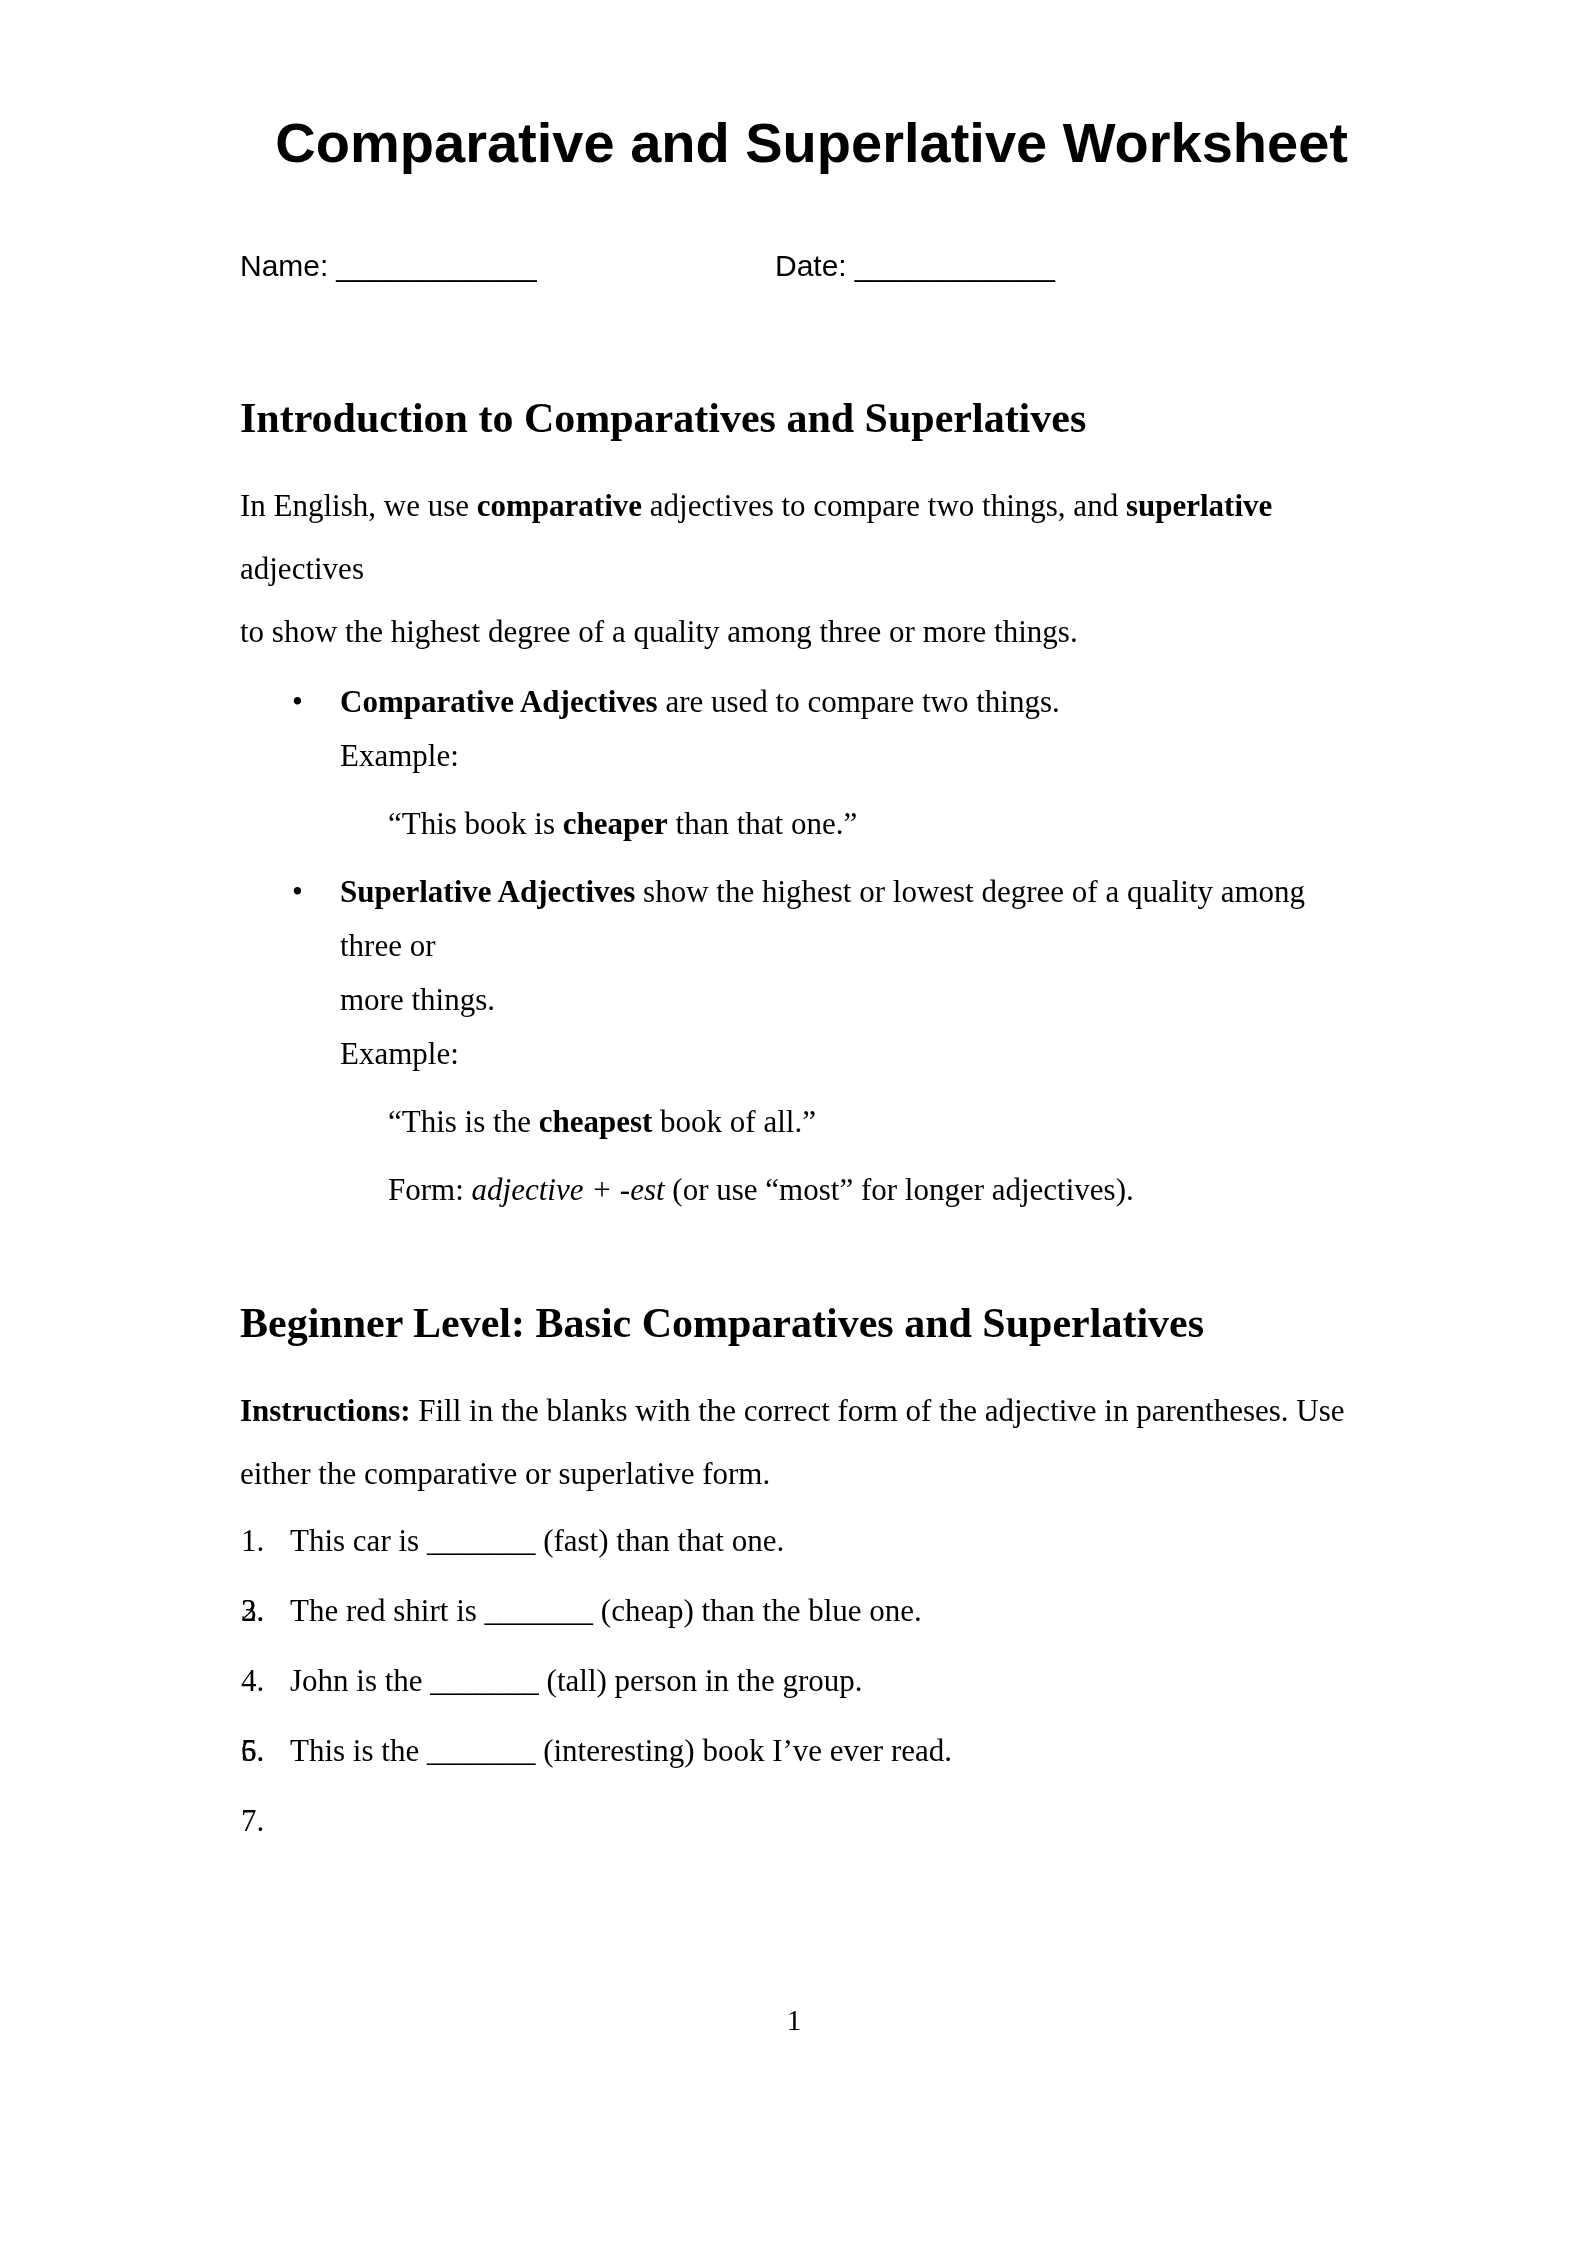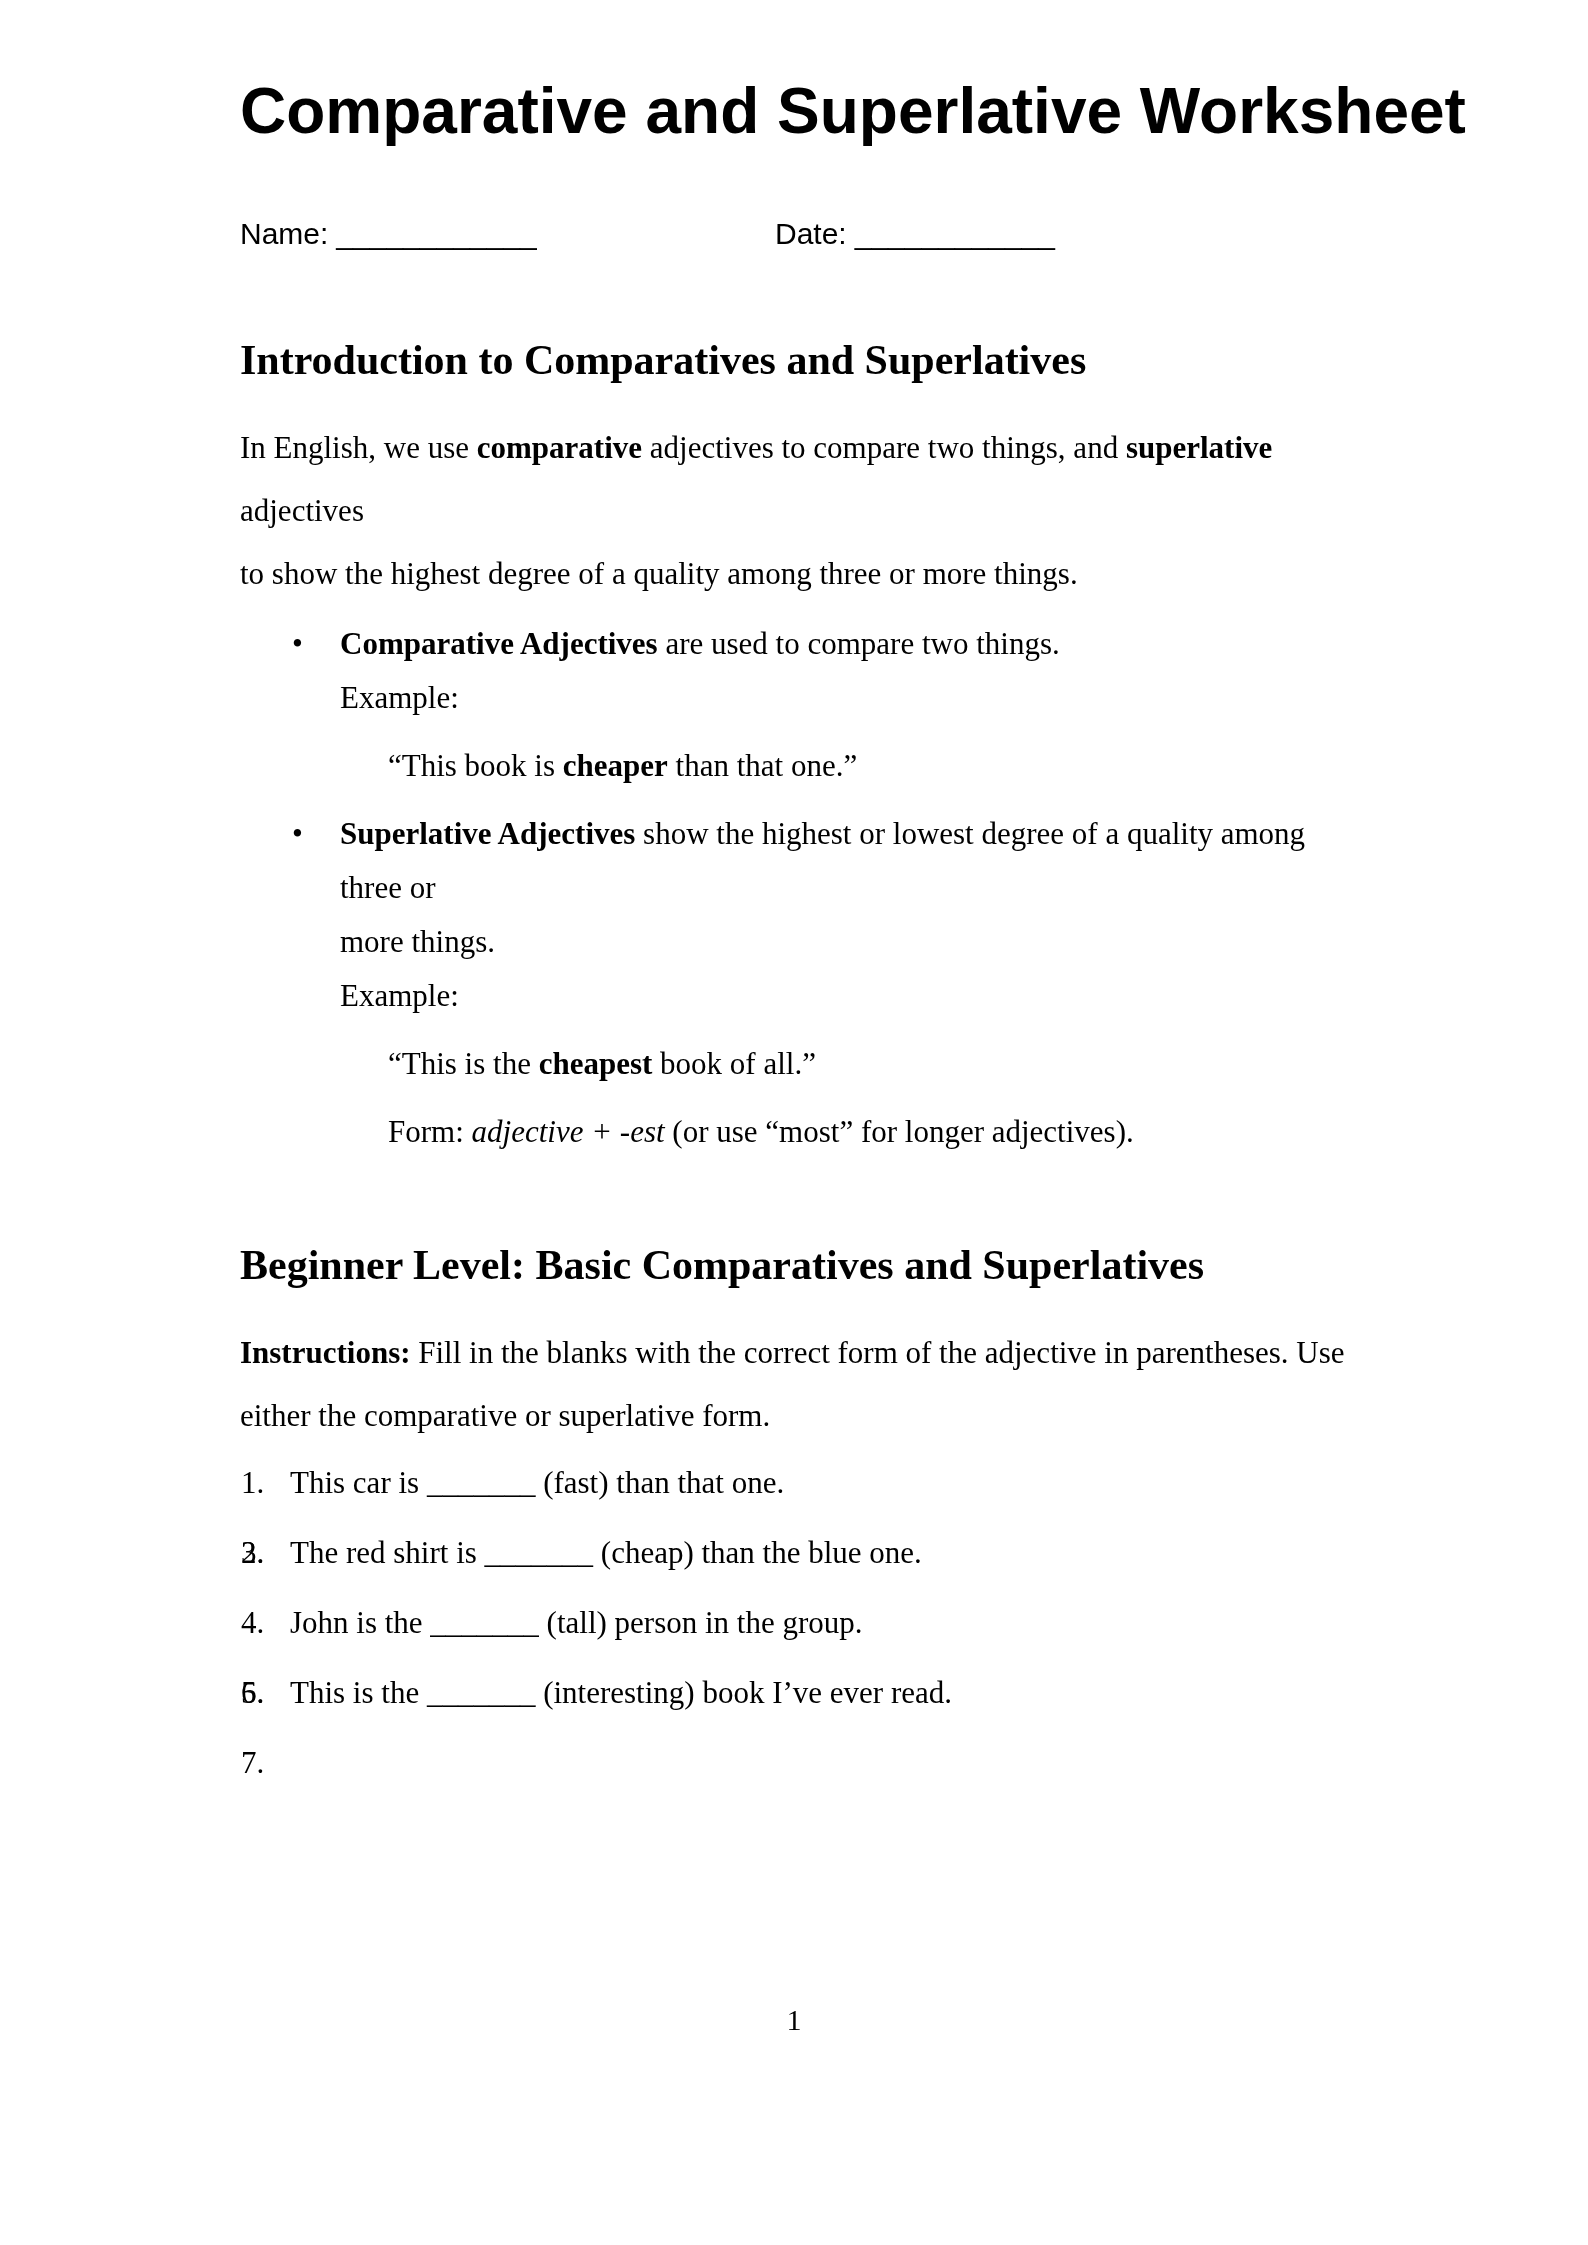--- a/index.html
+++ b/index.html
@@ -9,46 +9,46 @@
     width: 1588px;
     height: 2245px;
     background: #ffffff;
     color: #000000;
     font-family: "Liberation Serif", "DejaVu Serif", serif;
     overflow: hidden;
   }
   .content { margin: 0 240px; width: 1108px; }
 
   .doc-title {
-    padding-top: 78px;
+    padding-top: 110px;
     font-family: "Liberation Sans", "DejaVu Sans", sans-serif;
     font-weight: 700;
-    font-size: 64px;
+    font-size: 56px;
     line-height: 66px;
-    text-align: center;
+    text-align: right;
     white-space: nowrap;
   }
 
   .name-date-row {
     position: relative;
     margin-top: 70px;
     height: 40px;
     font-family: "Liberation Sans", "DejaVu Sans", sans-serif;
     font-size: 30px;
     line-height: 40px;
   }
   .date-group { position: absolute; left: 535px; top: 0; }
   .field-label { margin-right: 8px; }
 
   .section-heading {
     font-weight: 700;
     font-size: 42px;
     line-height: 52px;
   }
-  .heading-intro { margin-top: 80px; }
+  .heading-intro { margin-top: 106px; }
   .heading-beginner { margin-top: 80px; }
 
   .body-para {
     margin-top: 30px;
     font-size: 31px;
     line-height: 63px;
   }
 
   .bullet-list { margin: 12px 0 0 0; padding: 0; list-style: none; }
   .bullet-item {

